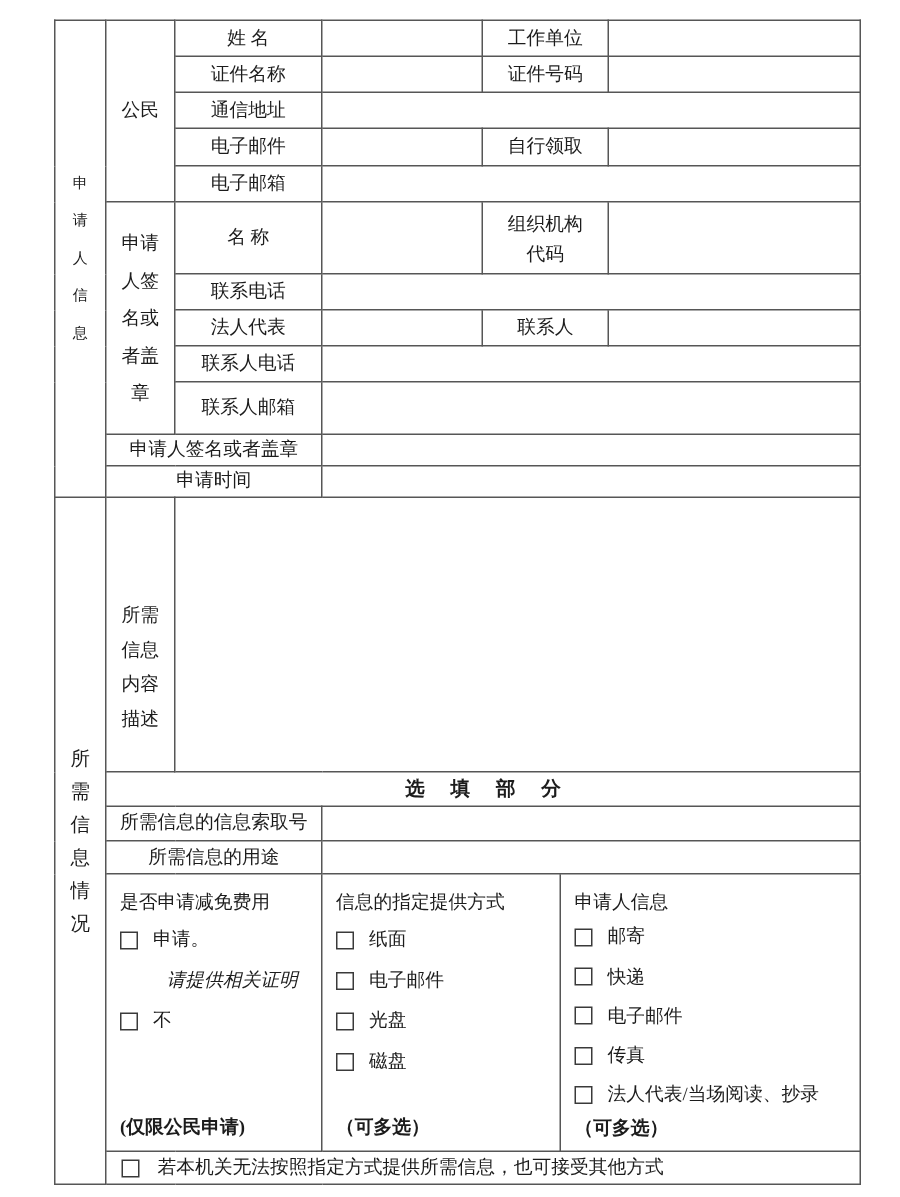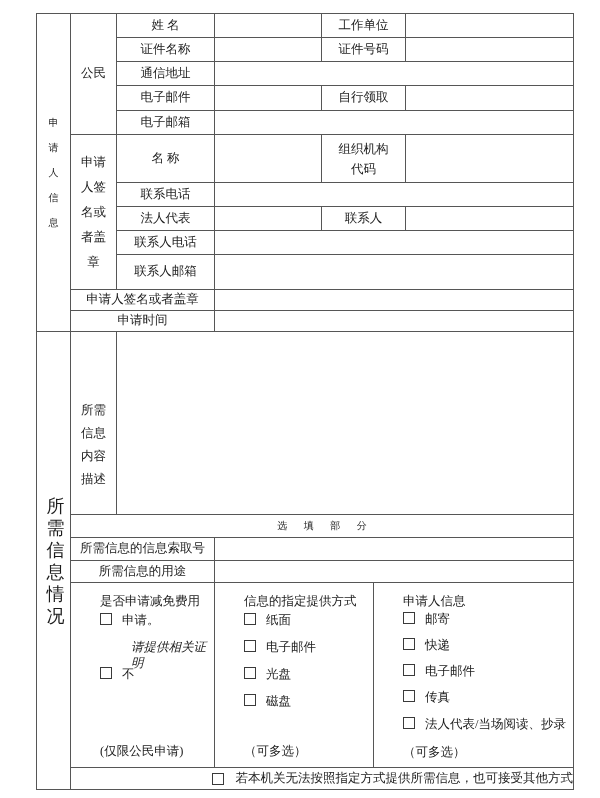--- a/index.html
+++ b/index.html
@@ -17,40 +17,40 @@
     border:1px solid #565656;
     font-size:12.5px;line-height:1.25;
     padding:0;vertical-align:middle;
     overflow:hidden;
   }
   td.lbl{text-align:center;font-family:Liberation Serif, serif;}
   td.val{background:#fff;}
   
   .vstack{margin:0 auto;text-align:center;word-break:break-all;}
   .side-1{width:14px;line-height:25px;font-size:10px;}
-  .side-2{width:14px;line-height:22px;font-size:18px;}
+  .side-2{width:14px;line-height:22px;font-size:13px;}
   .w2{width:26px;line-height:25px;}
   .w2t{width:26px;line-height:23px;margin-top:44px;}
   .w4{width:50px;line-height:20px;}
   
-  td.hdr{text-align:center;font-weight:normal;font-size:10px;word-spacing:14px;}
-  
-  td.optcell{vertical-align:top;padding-left:20px;}
+  td.hdr{text-align:center;font-weight:bold;font-size:13px;word-spacing:14px;}
+  
+  td.optcell{vertical-align:top;}
   .optcol{display:flex;flex-direction:column;height:171px;padding:8px 6px 4px 9px;}
   .opt-title{height:22px;display:flex;align-items:center;}
-  .opt{height:27px;display:flex;align-items:flex-start;}
+  .opt{height:27px;display:flex;align-items:center;}
   .opt .optlabel{margin-left:10px;}
   .opt.indent{padding-left:21px;font-style:italic;}
-  .footnote{margin-top:auto;height:20px;display:flex;align-items:center;}
+  .footnote{margin-top:auto;height:20px;display:flex;align-items:center;font-weight:bold;}
   .cb{
     flex:0 0 auto;width:10px;height:10px;
     border:1px solid #3a3a3a;background:#fff;display:inline-block;
   }
   
-  .fallback{display:flex;align-items:center;padding-left:10px;justify-content:flex-end;}
+  .fallback{display:flex;align-items:center;padding-left:10px;}
   .fallback .optlabel{margin-left:12px;}
   
   td.bigempty{background:#fff;}
 </style>
 </head>
 <body>
 
 <div class="sheet">
   <table class="form">
     <colgroup>

